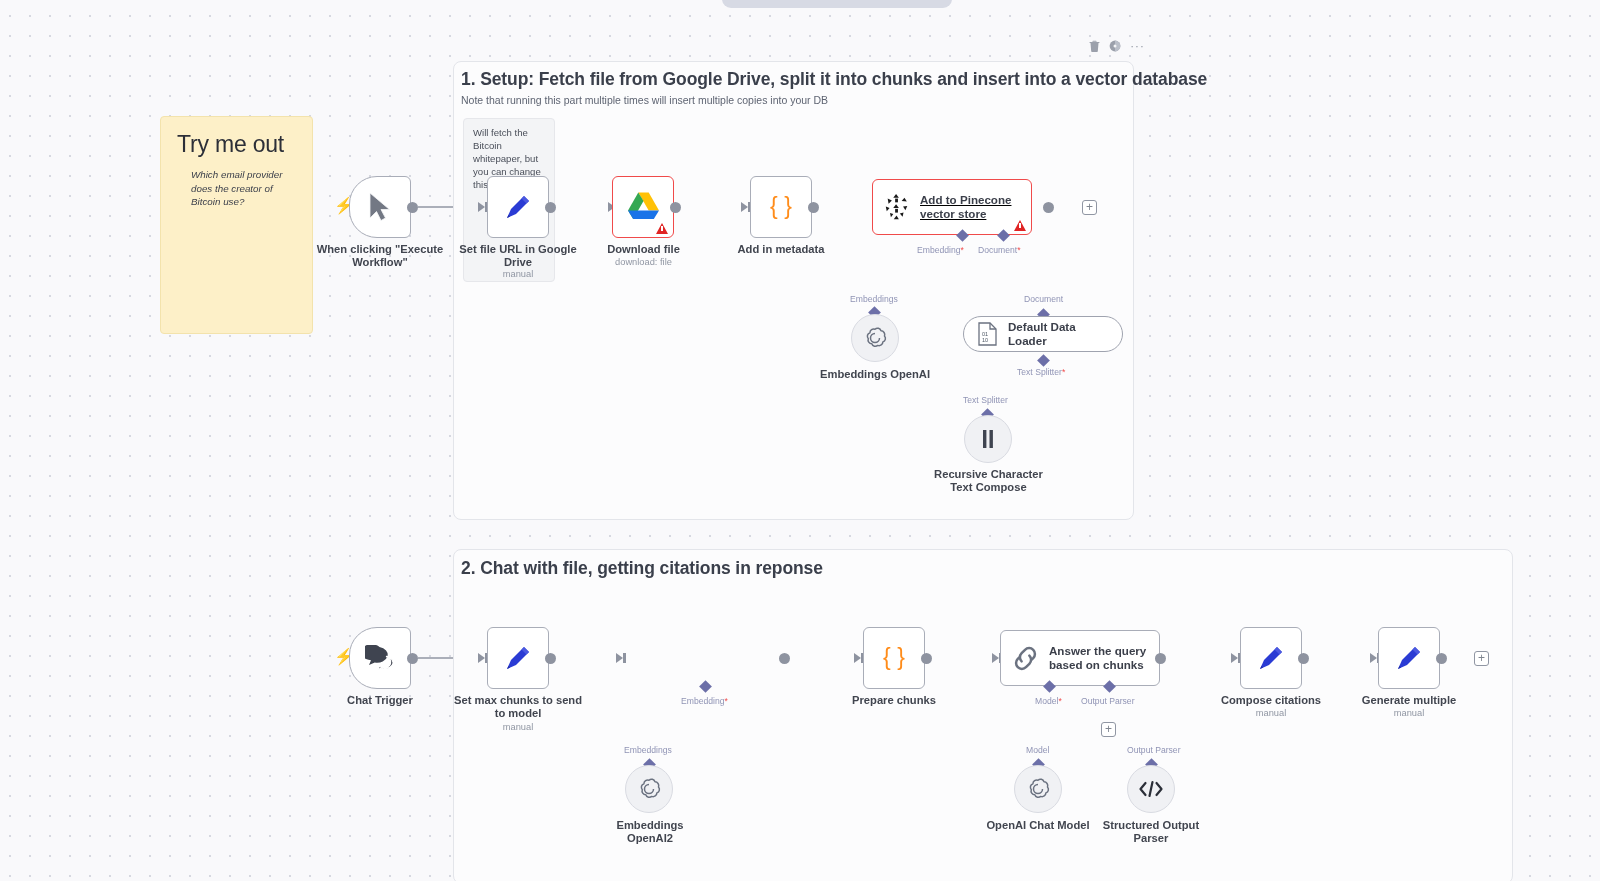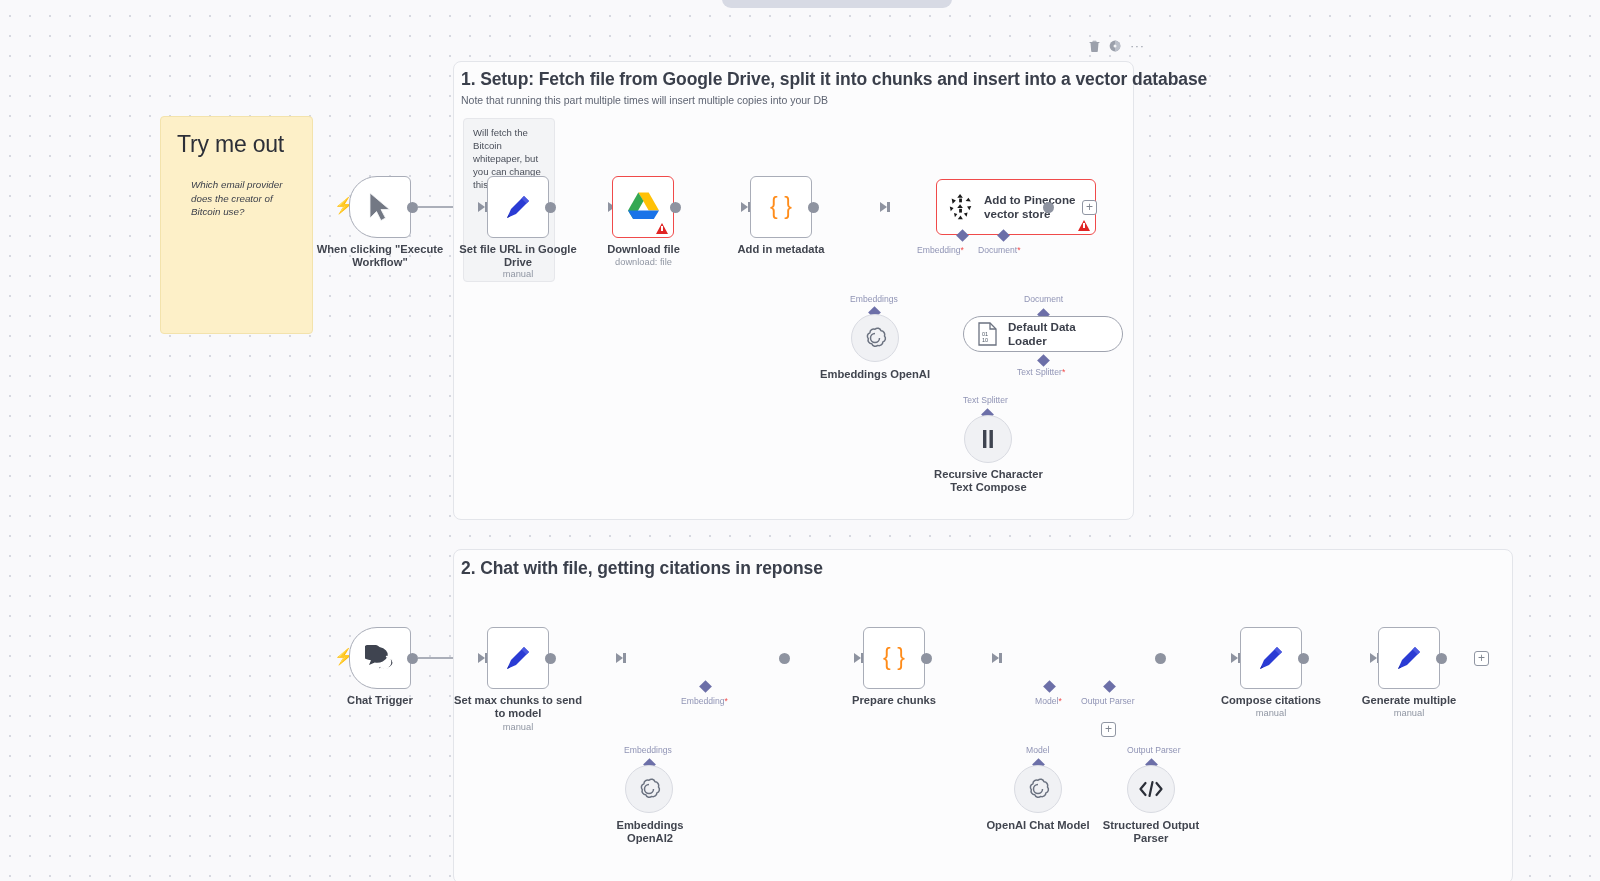--- a/index.html
+++ b/index.html
@@ -50,21 +50,21 @@
     position: absolute;
     background: #fdf0c8;
     border: 1px solid #f3e3ac;
     border-radius: 4px;
     padding: 14px 16px 10px 16px;
   }
   #sticky h1 {
     font-size: 23px;
     font-weight: 400;
     color: #2c2f38;
-    margin-bottom: 20px;
+    margin-bottom: 10px;
     letter-spacing: -0.2px;
   }
   #sticky ol {
     margin-left: 14px;
     font-size: 9.8px;
     line-height: 1.38;
     color: #3b3f4a;
   }
   #sticky ol li { margin-bottom: 5px; padding-left: 2px; }
   #sticky .quote {
@@ -373,21 +373,21 @@
   <div class="arrow-in" style="left:741px; top:202px;"></div>
   <div class="node sq" style="left:750px; top:176px;">
     <svg width="30" height="30" viewBox="0 0 30 30">
       <text x="15" y="22" font-family="Liberation Sans, sans-serif" font-size="23" font-weight="400" fill="#ff8c1a" text-anchor="middle">{ }</text>
     </svg>
   </div>
   <div class="node-label" style="left:714px; top:243px; width:134px;">Add in metadata</div>
   <div class="dot-out" style="left:808px; top:202px;"></div>
 
   <div class="arrow-in" style="left:880px; top:202px;"></div>
-  <div class="node wide error" style="left:936px; top:179px;">
+  <div class="node wide error" style="left:872px; top:179px;text-decoration:underline;">
     <svg width="28" height="28" viewBox="0 0 30 30">
       <g fill="#1a1a1a">
         <path d="M14 1 L17 5 L11 5 Z"></path>
         <path d="M13 6 h3 v4 h-3 z"></path>
         <path d="M23 5 L25.5 9 L20 8.5 Z"></path>
         <path d="M5 6 L9.5 8 L6 11.5 Z"></path>
         <path d="M26 14 L24 18.5 L21.5 14.5 Z"></path>
         <path d="M3 14.5 L7 16 L4 19.5 Z"></path>
         <path d="M14 12 L17 16 L11 16 Z"></path>
         <path d="M13 17 h3 v4 h-3 z"></path>
@@ -490,20 +490,30 @@
   <div class="arrow-in" style="left:854px; top:653px;"></div>
   <div class="node sq" style="left:863px; top:627px;">
     <svg width="30" height="30" viewBox="0 0 30 30">
       <text x="15" y="22" font-family="Liberation Sans, sans-serif" font-size="23" font-weight="400" fill="#ff8c1a" text-anchor="middle">{ }</text>
     </svg>
   </div>
   <div class="node-label" style="left:827px; top:694px; width:134px;">Prepare chunks</div>
   <div class="dot-out" style="left:921px; top:653px;"></div>
 
   <div class="arrow-in" style="left:992px; top:653px;"></div>
+  <div class="node wide" style="left:1000px; top:630px;">
+    <svg width="29" height="29" viewBox="0 0 30 30">
+      <g fill="none" stroke="#6b7280" stroke-width="2.6" stroke-linecap="round">
+        <path d="M11 18 a6 6 0 0 1 0 -8.5 l3.5 -3.5 a6 6 0 0 1 8.5 8.5 l-2 2"></path>
+        <path d="M19 12 a6 6 0 0 1 0 8.5 l-3.5 3.5 a6 6 0 0 1 -8.5 -8.5 l2 -2"></path>
+      </g>
+    </svg>
+    <span class="node-title">Answer the query
+based on chunks</span>
+  </div>
   <div class="dot-out" style="left:1155px; top:653px;"></div>
   <div class="diamond" style="left:1045px; top:682px;"></div>
   <div class="port-label" style="left:1035px; top:696px;">
     <span>Model</span><span class="req">*</span>
   </div>
   <div class="diamond" style="left:1105px; top:682px;"></div>
   <div class="port-label" style="left:1081px; top:696px;">Output Parser</div>
   <div class="plus" style="left:1101px; top:722px;">+</div>
 
   <div class="arrow-in" style="left:1231px; top:653px;"></div>

